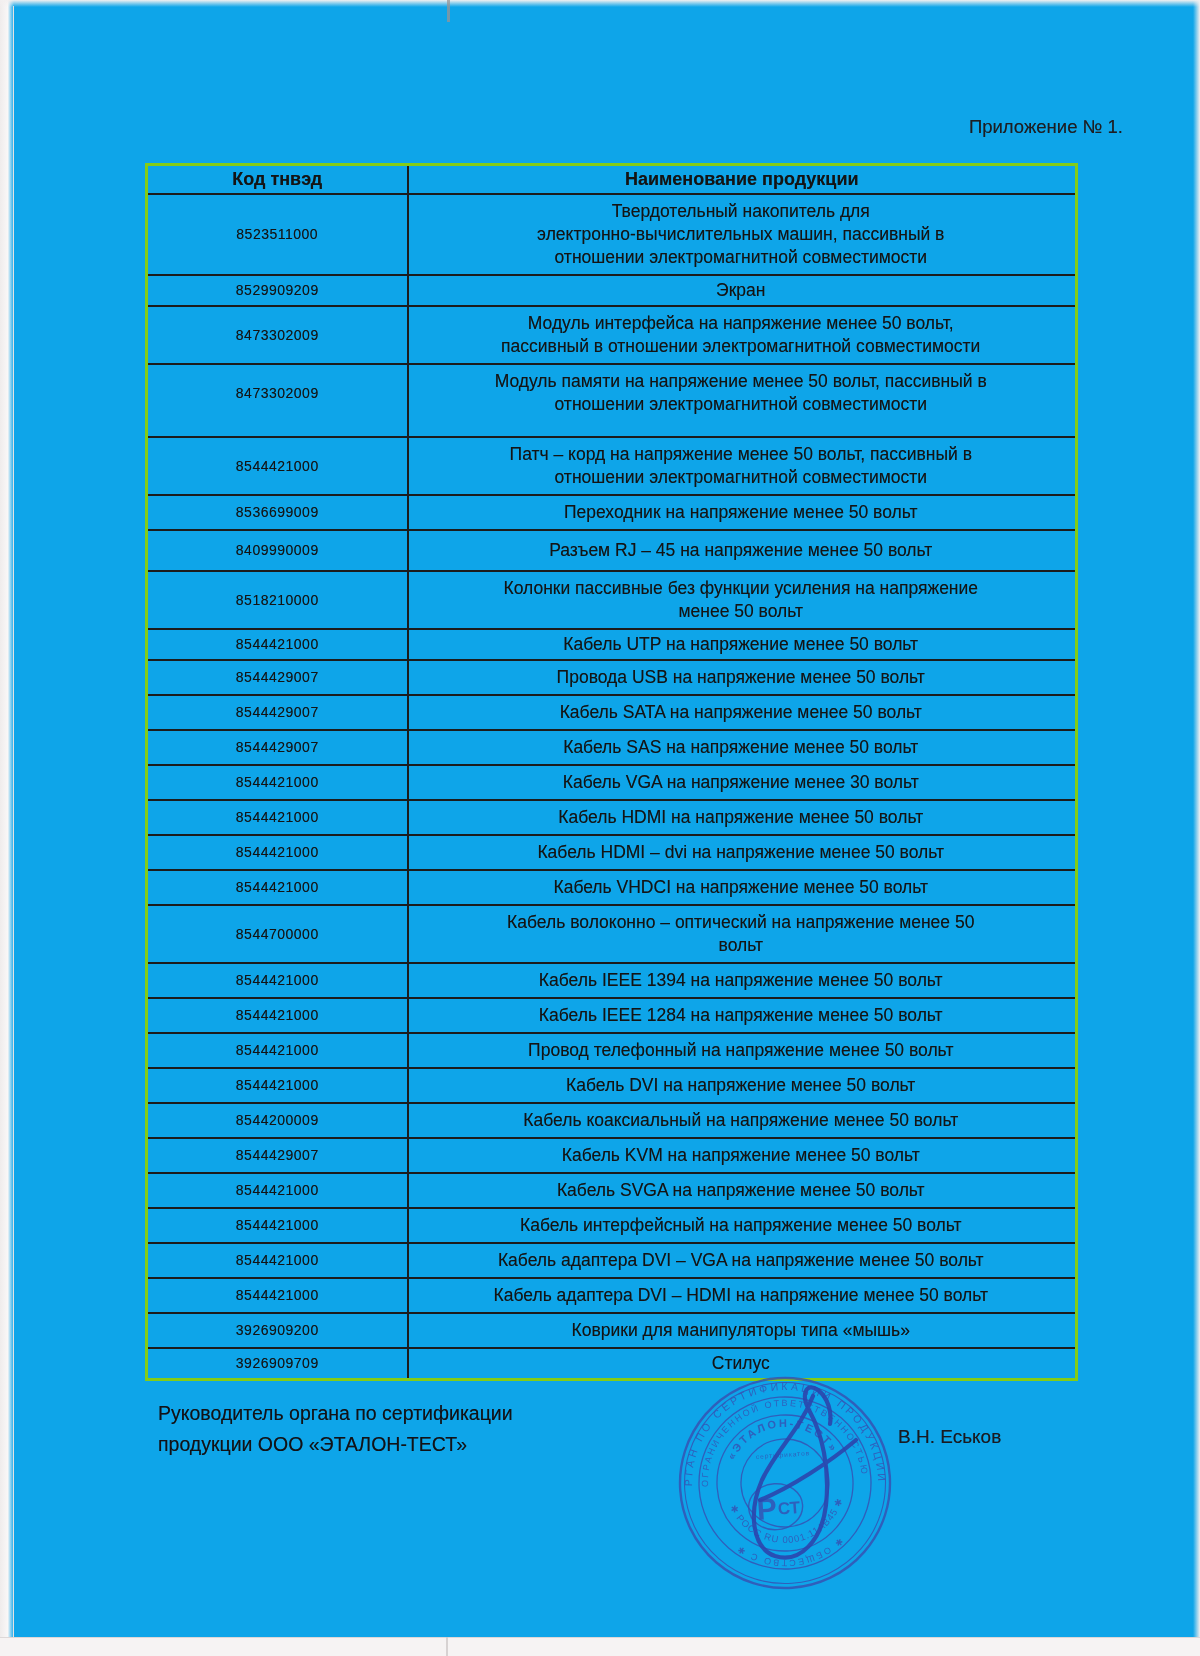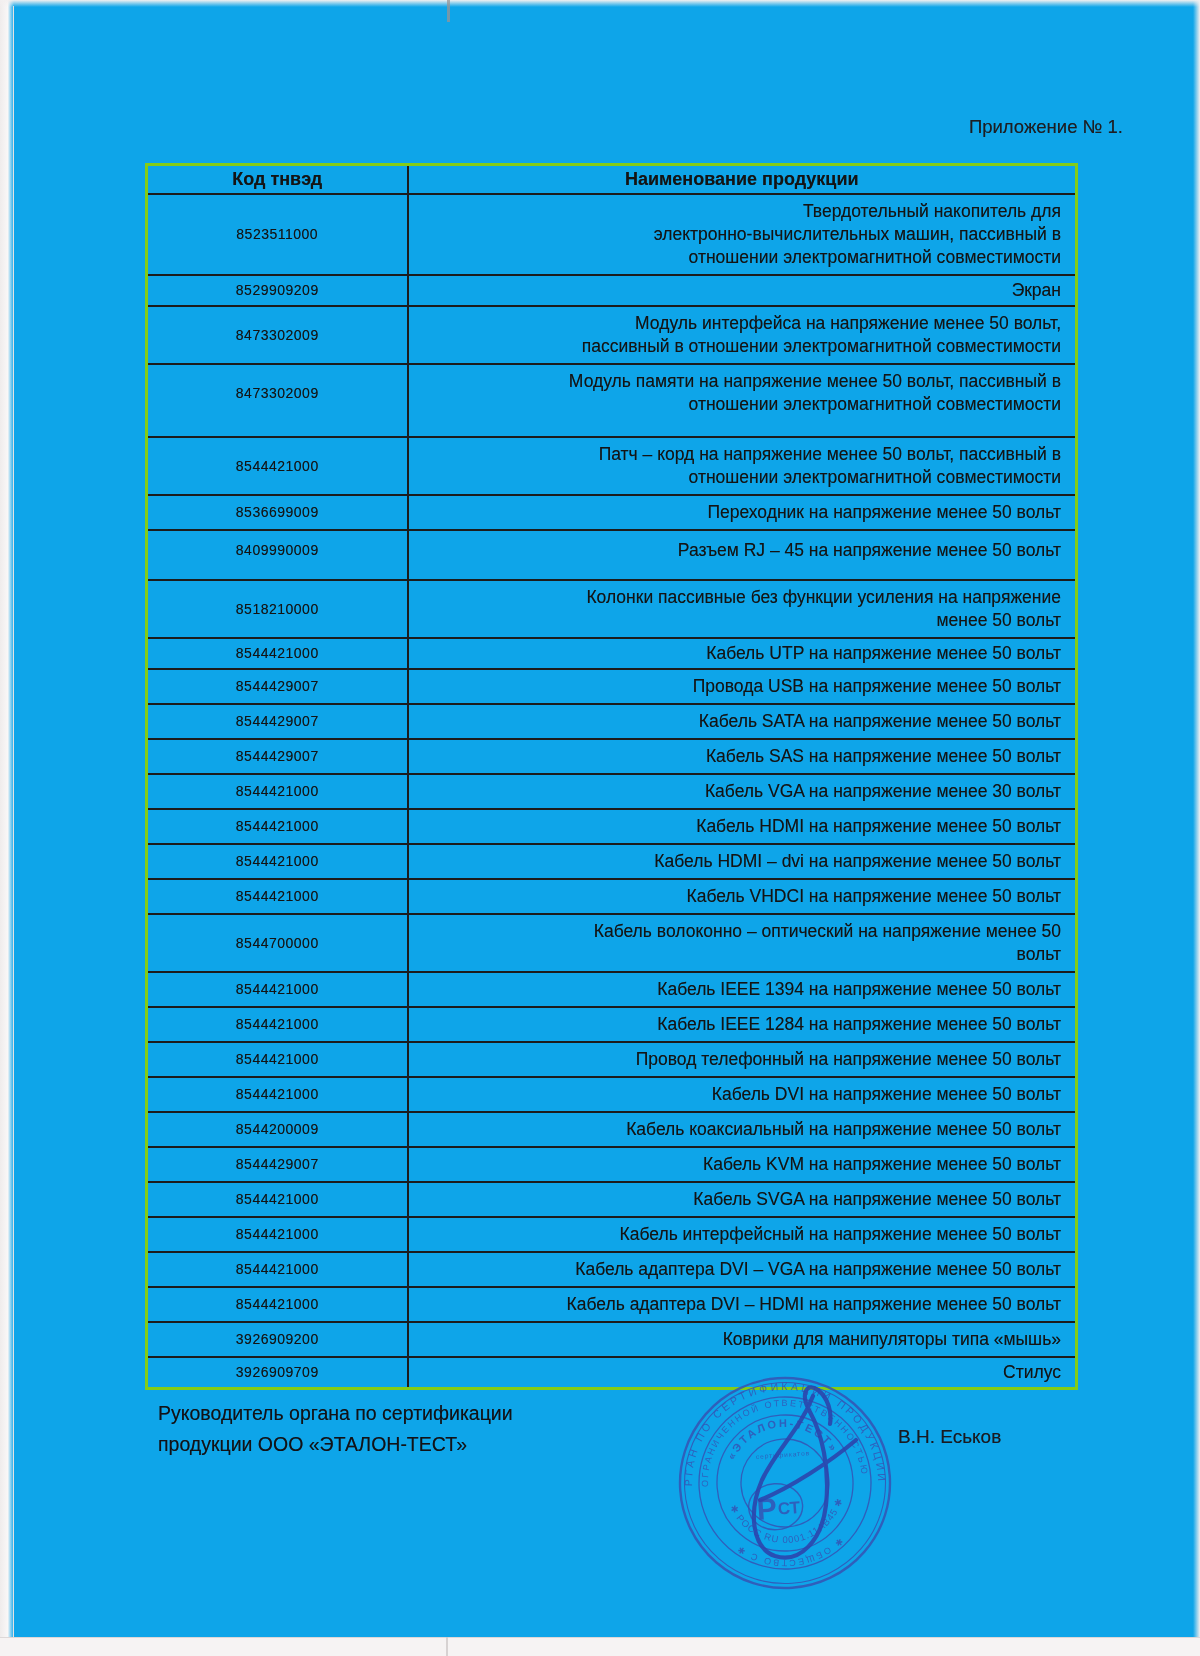--- a/index.html
+++ b/index.html
@@ -35,23 +35,23 @@
     border-collapse:collapse;table-layout:fixed;
     text-shadow:0 0 .4px rgba(20,20,25,.45);
   }
   table.products col.c1{width:261px;}
   table.products th,table.products td{border:2px solid #1c1c1c;vertical-align:middle;}
   table.products{border:3px solid #84cc16;}
   table.products th{font-size:18px;font-weight:bold;padding:3px 4px;line-height:21px;}
   th.h-code{text-align:center;}
   th.h-name{text-align:center;padding-left:46px;}
   td.code{text-align:center;font-size:14px;letter-spacing:.5px;padding:5px 4px;line-height:23px;}
-  td.name{font-size:17.5px;line-height:23px;padding:5px 14px 5px 12px;white-space:pre-line;text-align:right;}
+  td.name{font-size:17.5px;line-height:23px;padding:5px 14px 5px 12px;white-space:pre-line;text-align:center;}
   tbody tr:nth-child(4) td{padding-bottom:20px;}
-  tbody tr:nth-child(7) td{padding-top:8px;padding-bottom:17px;}
+  tbody tr:nth-child(7) td{padding-top:8px;padding-bottom:8px;}
   tbody tr:nth-child(2) td,tbody tr:nth-child(9) td,tbody tr:nth-child(29) td{padding-top:3px;padding-bottom:3px;}
 
   
   .footer-role{position:absolute;left:158px;top:1398px;font-size:19.5px;line-height:31px;color:#121216;
     text-shadow:0 0 .4px rgba(20,20,25,.5);}
   .signer{position:absolute;left:898px;top:1426px;font-size:19px;color:#1a1a20;
     text-shadow:0 0 .4px rgba(20,20,25,.5);}
 
   
   .stamp-wrap{position:absolute;left:650px;top:1360px;width:310px;height:240px;}

